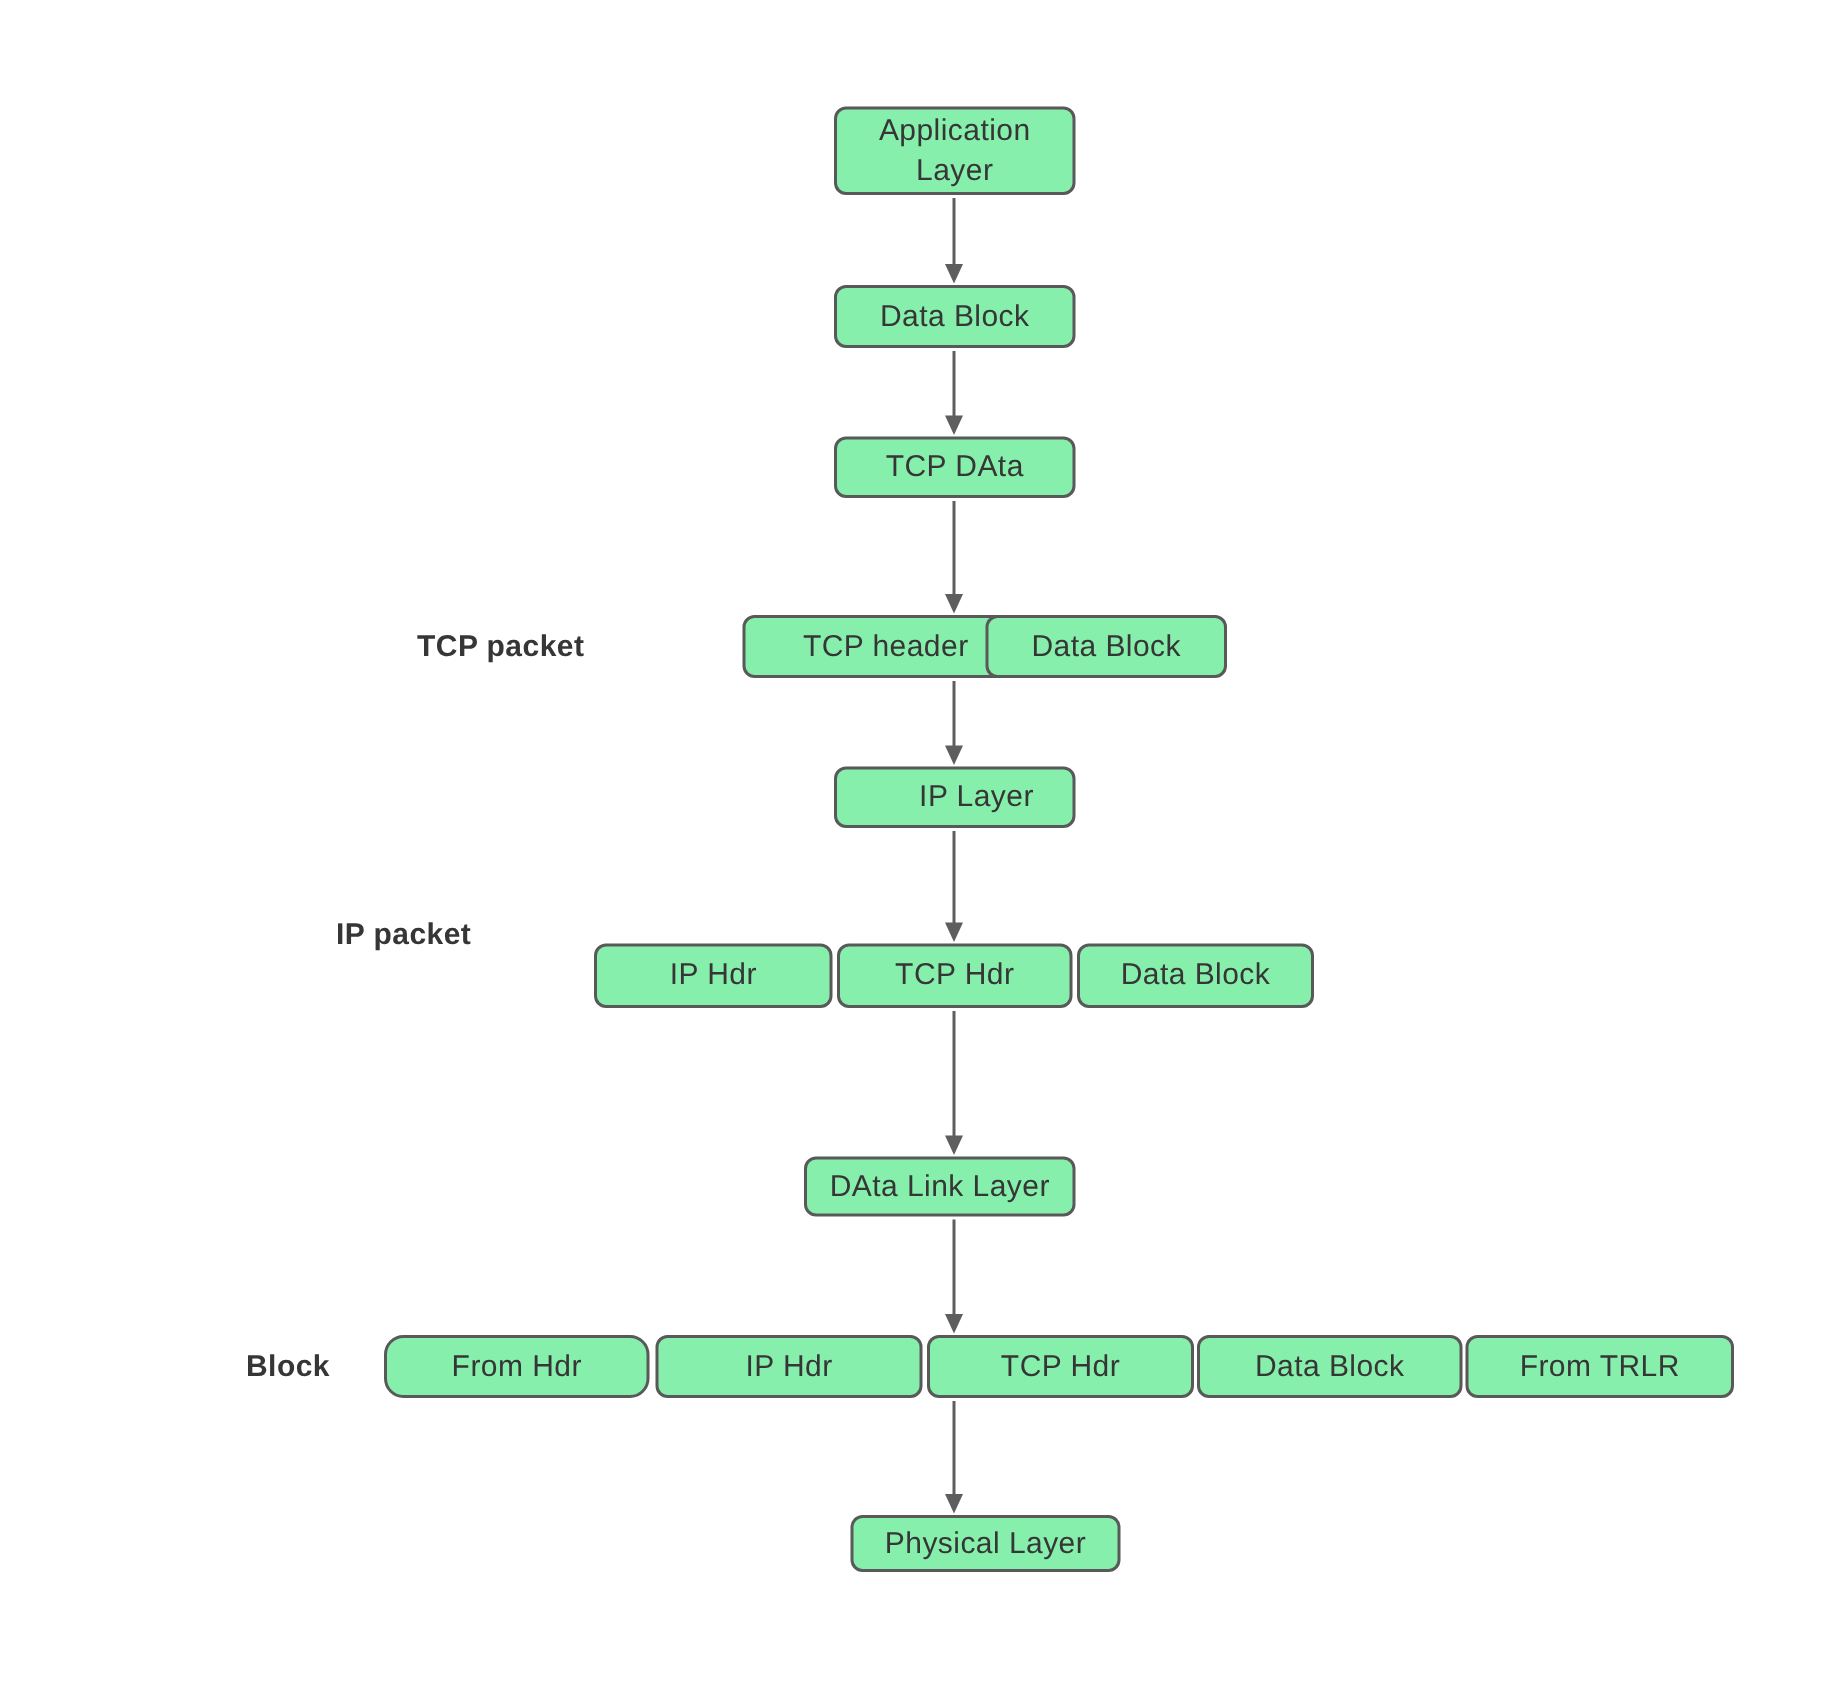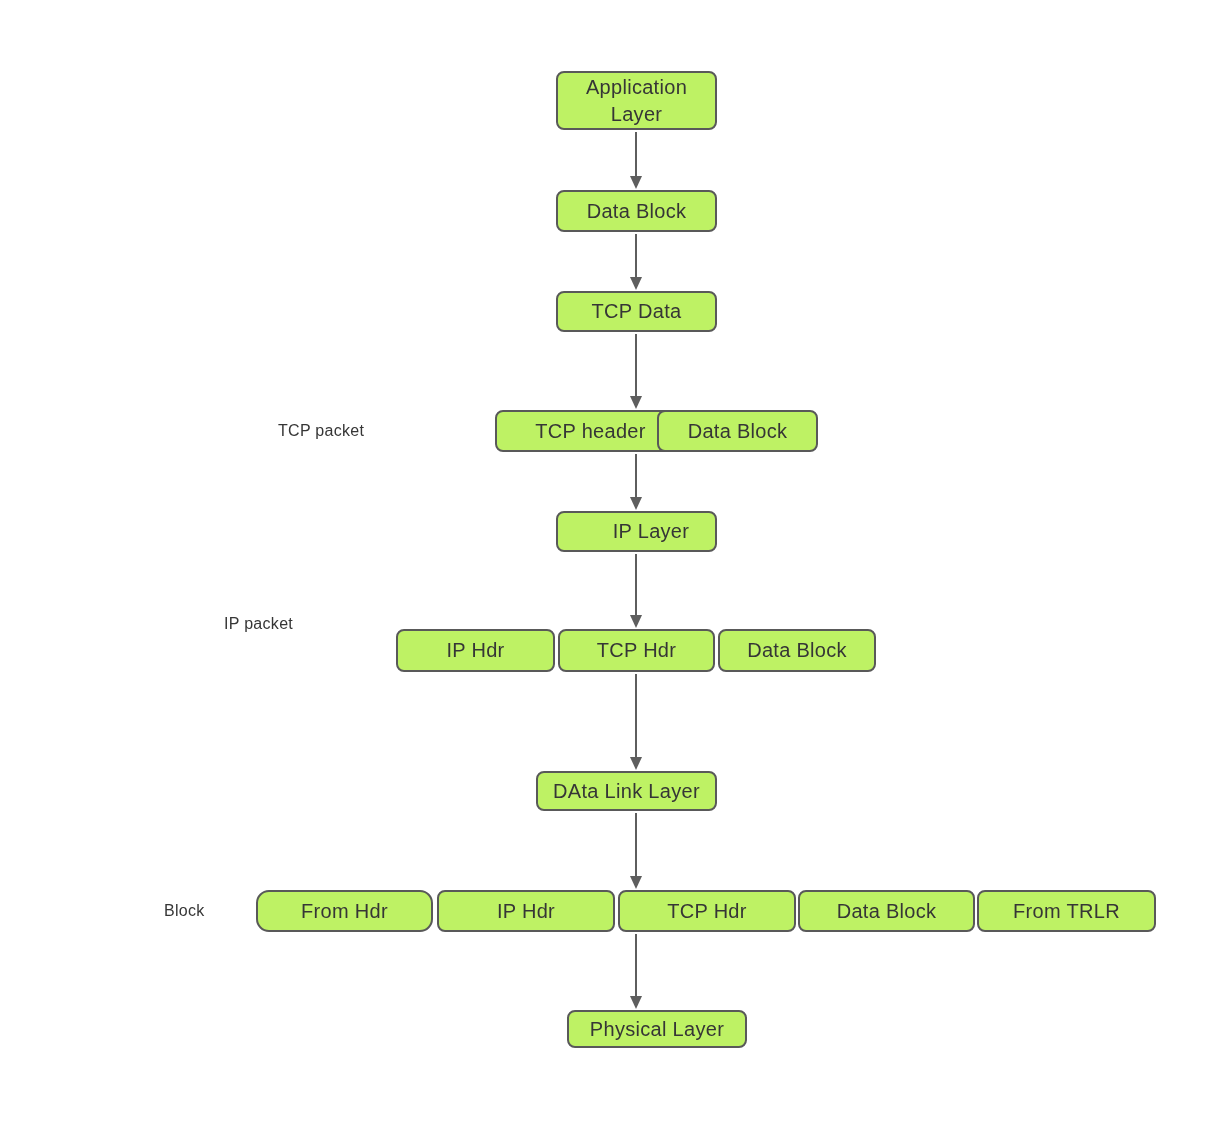--- a/index.html
+++ b/index.html
@@ -14,39 +14,40 @@
     background: var(--background, #ffffff);
     font-family: "Liberation Sans", sans-serif;
     color: var(--text, #363636);
     overflow: hidden;
   }
   .node {
     position: absolute;
     box-sizing: border-box;
     border: 2.5px solid var(--box-border, #595959);
     border-radius: 8px;
-    background: #bef264;
+    background: #86efac;
     display: flex;
     align-items: center;
     justify-content: center;
     text-align: center;
     font-size: 20px;
     letter-spacing: 0.3px;
     line-height: 1.35;
     padding: 0 6px;
     color: var(--text, #363636);
   }
   .row-label {
     position: absolute;
     display: flex;
     align-items: center;
-    font-size: 16px;
+    font-size: 20px;
     letter-spacing: 0.3px;
     color: var(--text, #363636);
     white-space: nowrap;
+    font-weight: bold;
   }
   .arrow {
     position: absolute;
     width: 12px;
   }
   .arrow .shaft {
     position: absolute;
     left: 5px;
     top: 0;
     bottom: 12px;
@@ -66,21 +67,21 @@
 </style>
 </head>
 <body>
 
 <div class="canvas">
 
   <div class="node" style="left:556px; top:71px; width:161px; height:59px;">Application Layer</div>
 
   <div class="node" style="left:556px; top:190px; width:161px; height:42px;">Data Block</div>
 
-  <div class="node" style="left:556px; top:291px; width:161px; height:41px;">TCP Data</div>
+  <div class="node" style="left:556px; top:291px; width:161px; height:41px;">TCP DAta</div>
 
   <div class="row-label" style="left:278px; top:410px; height:42px;">TCP packet</div>
 
   <div class="node" style="left:495px; top:410px; width:191px; height:42px;">TCP header</div>
 
   <div class="node" style="left:657px; top:410px; width:161px; height:42px;">Data Block</div>
 
   <div class="node" style="left:556px; top:511px; width:161px; height:41px;padding-left:35px;">IP Layer</div>
 
   <div class="row-label" style="left:224px; top:602px; height:43px;">IP packet</div>

